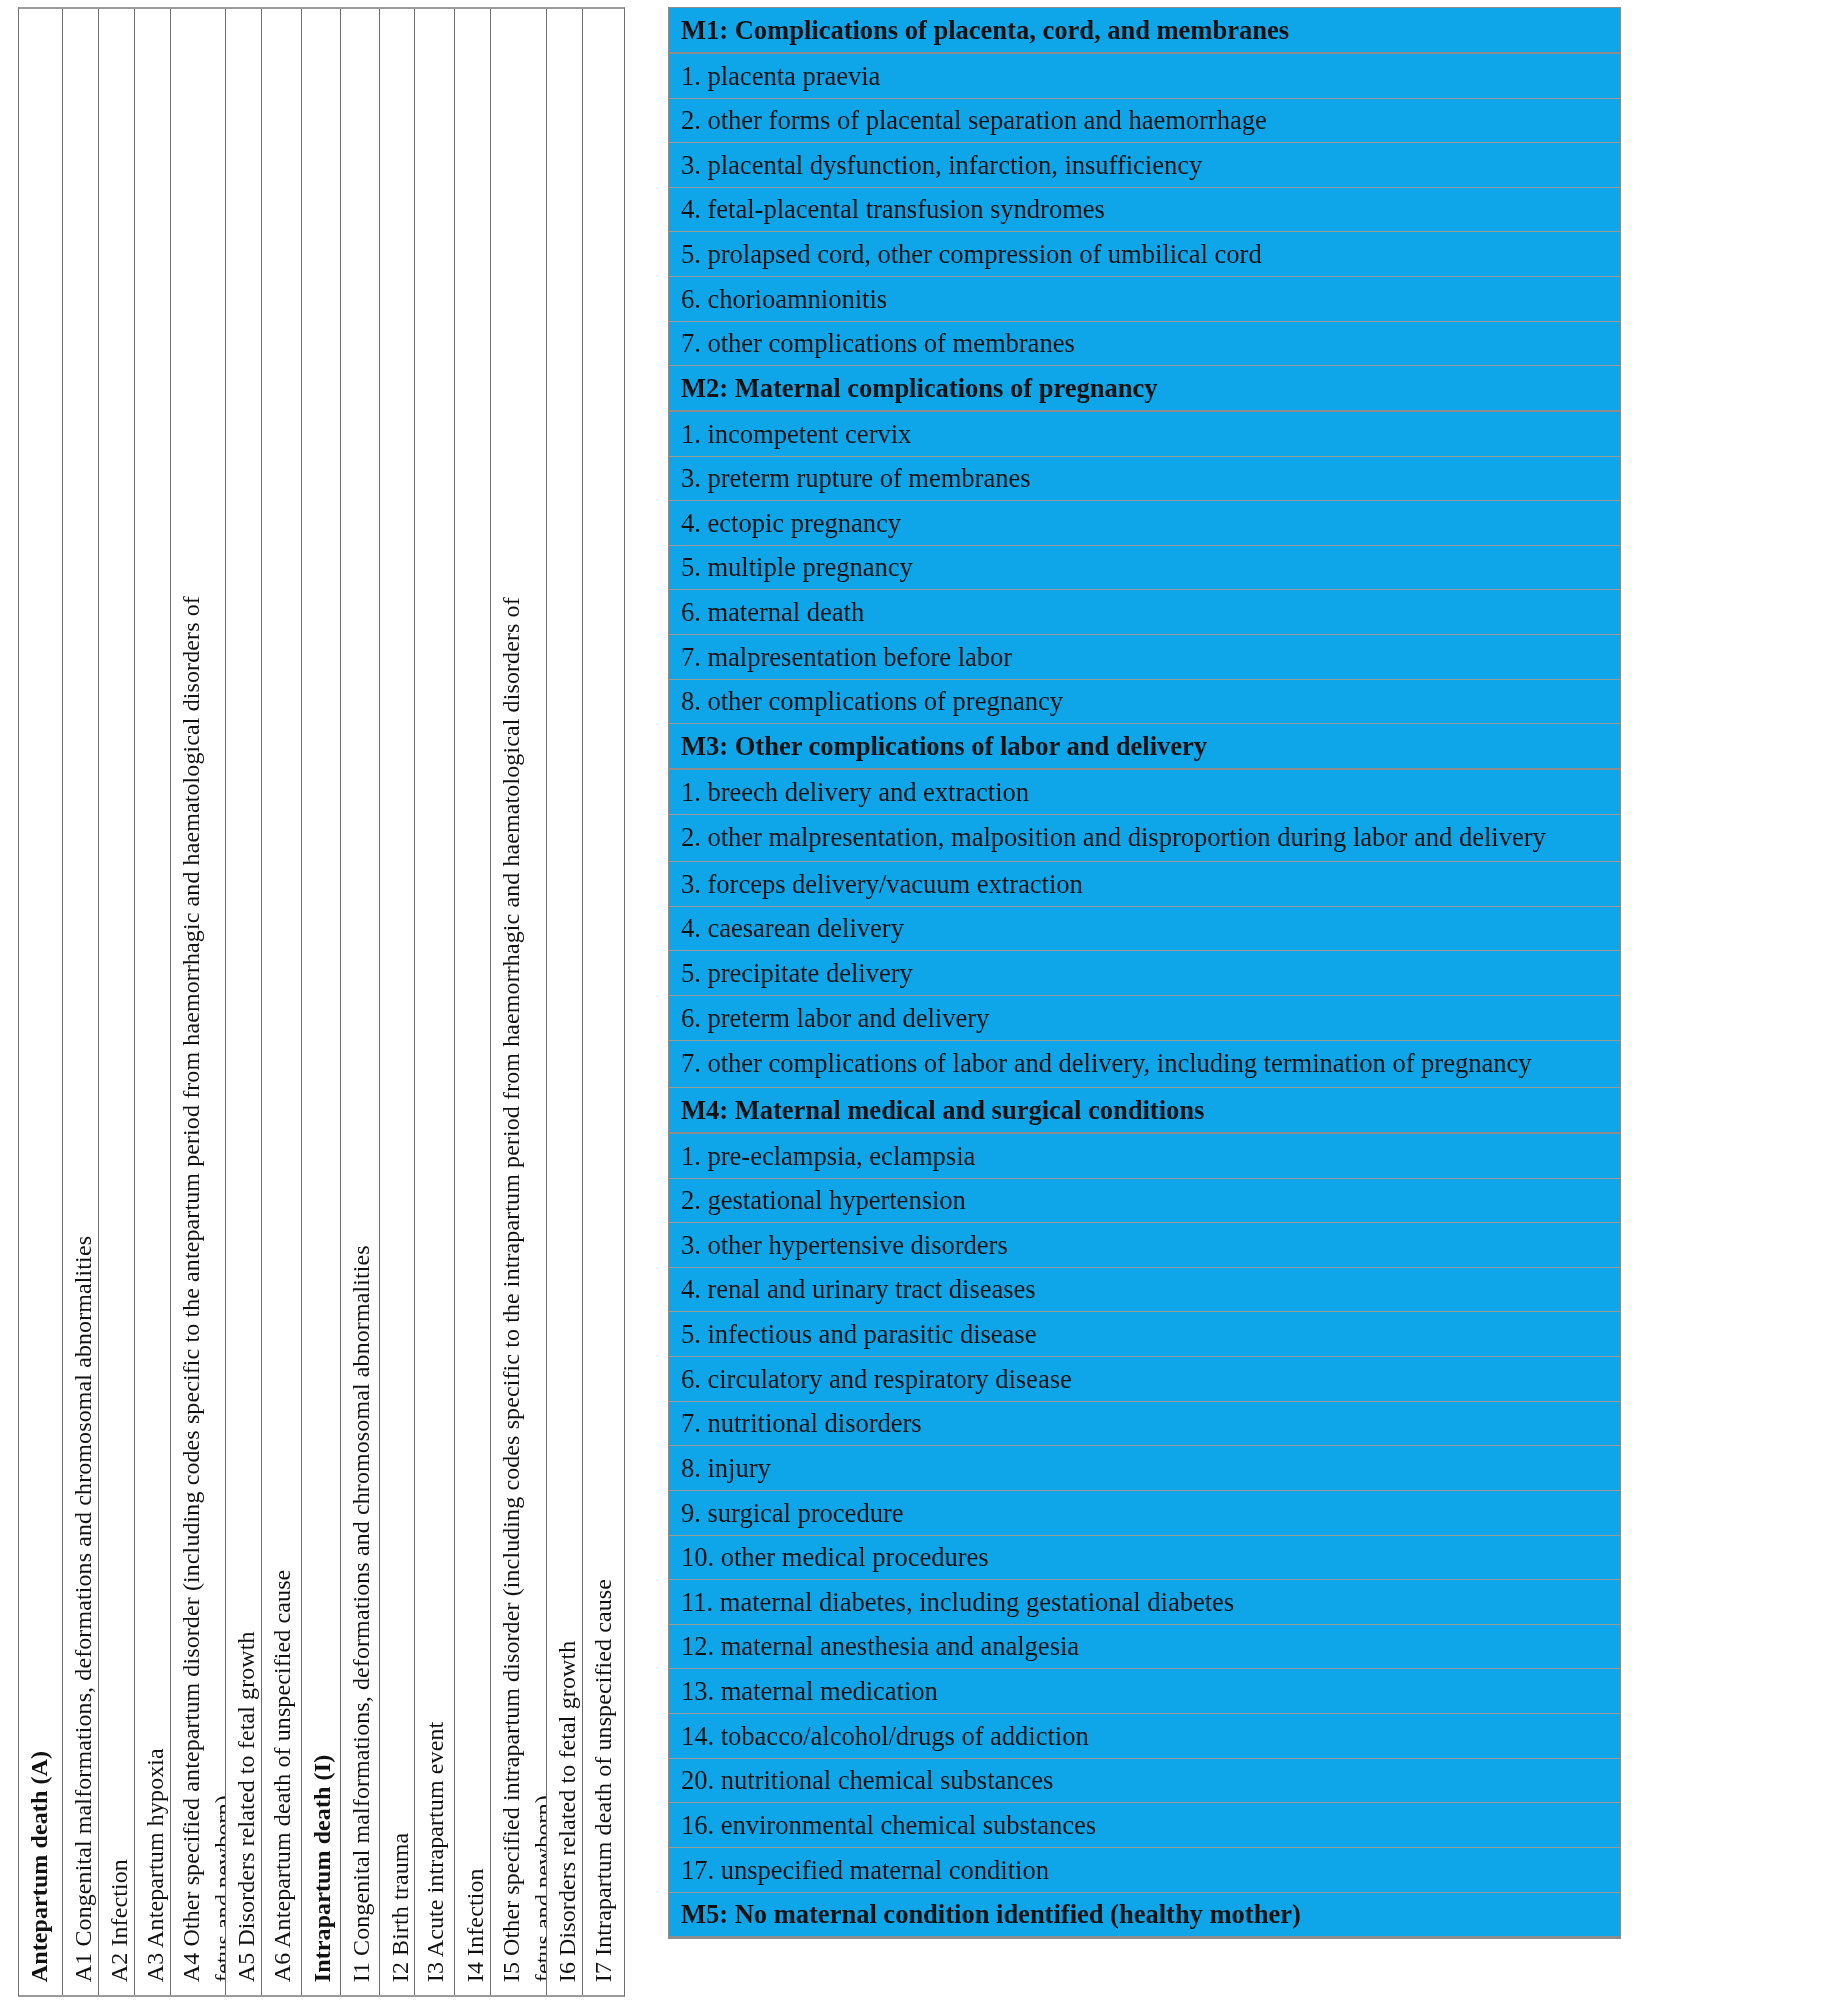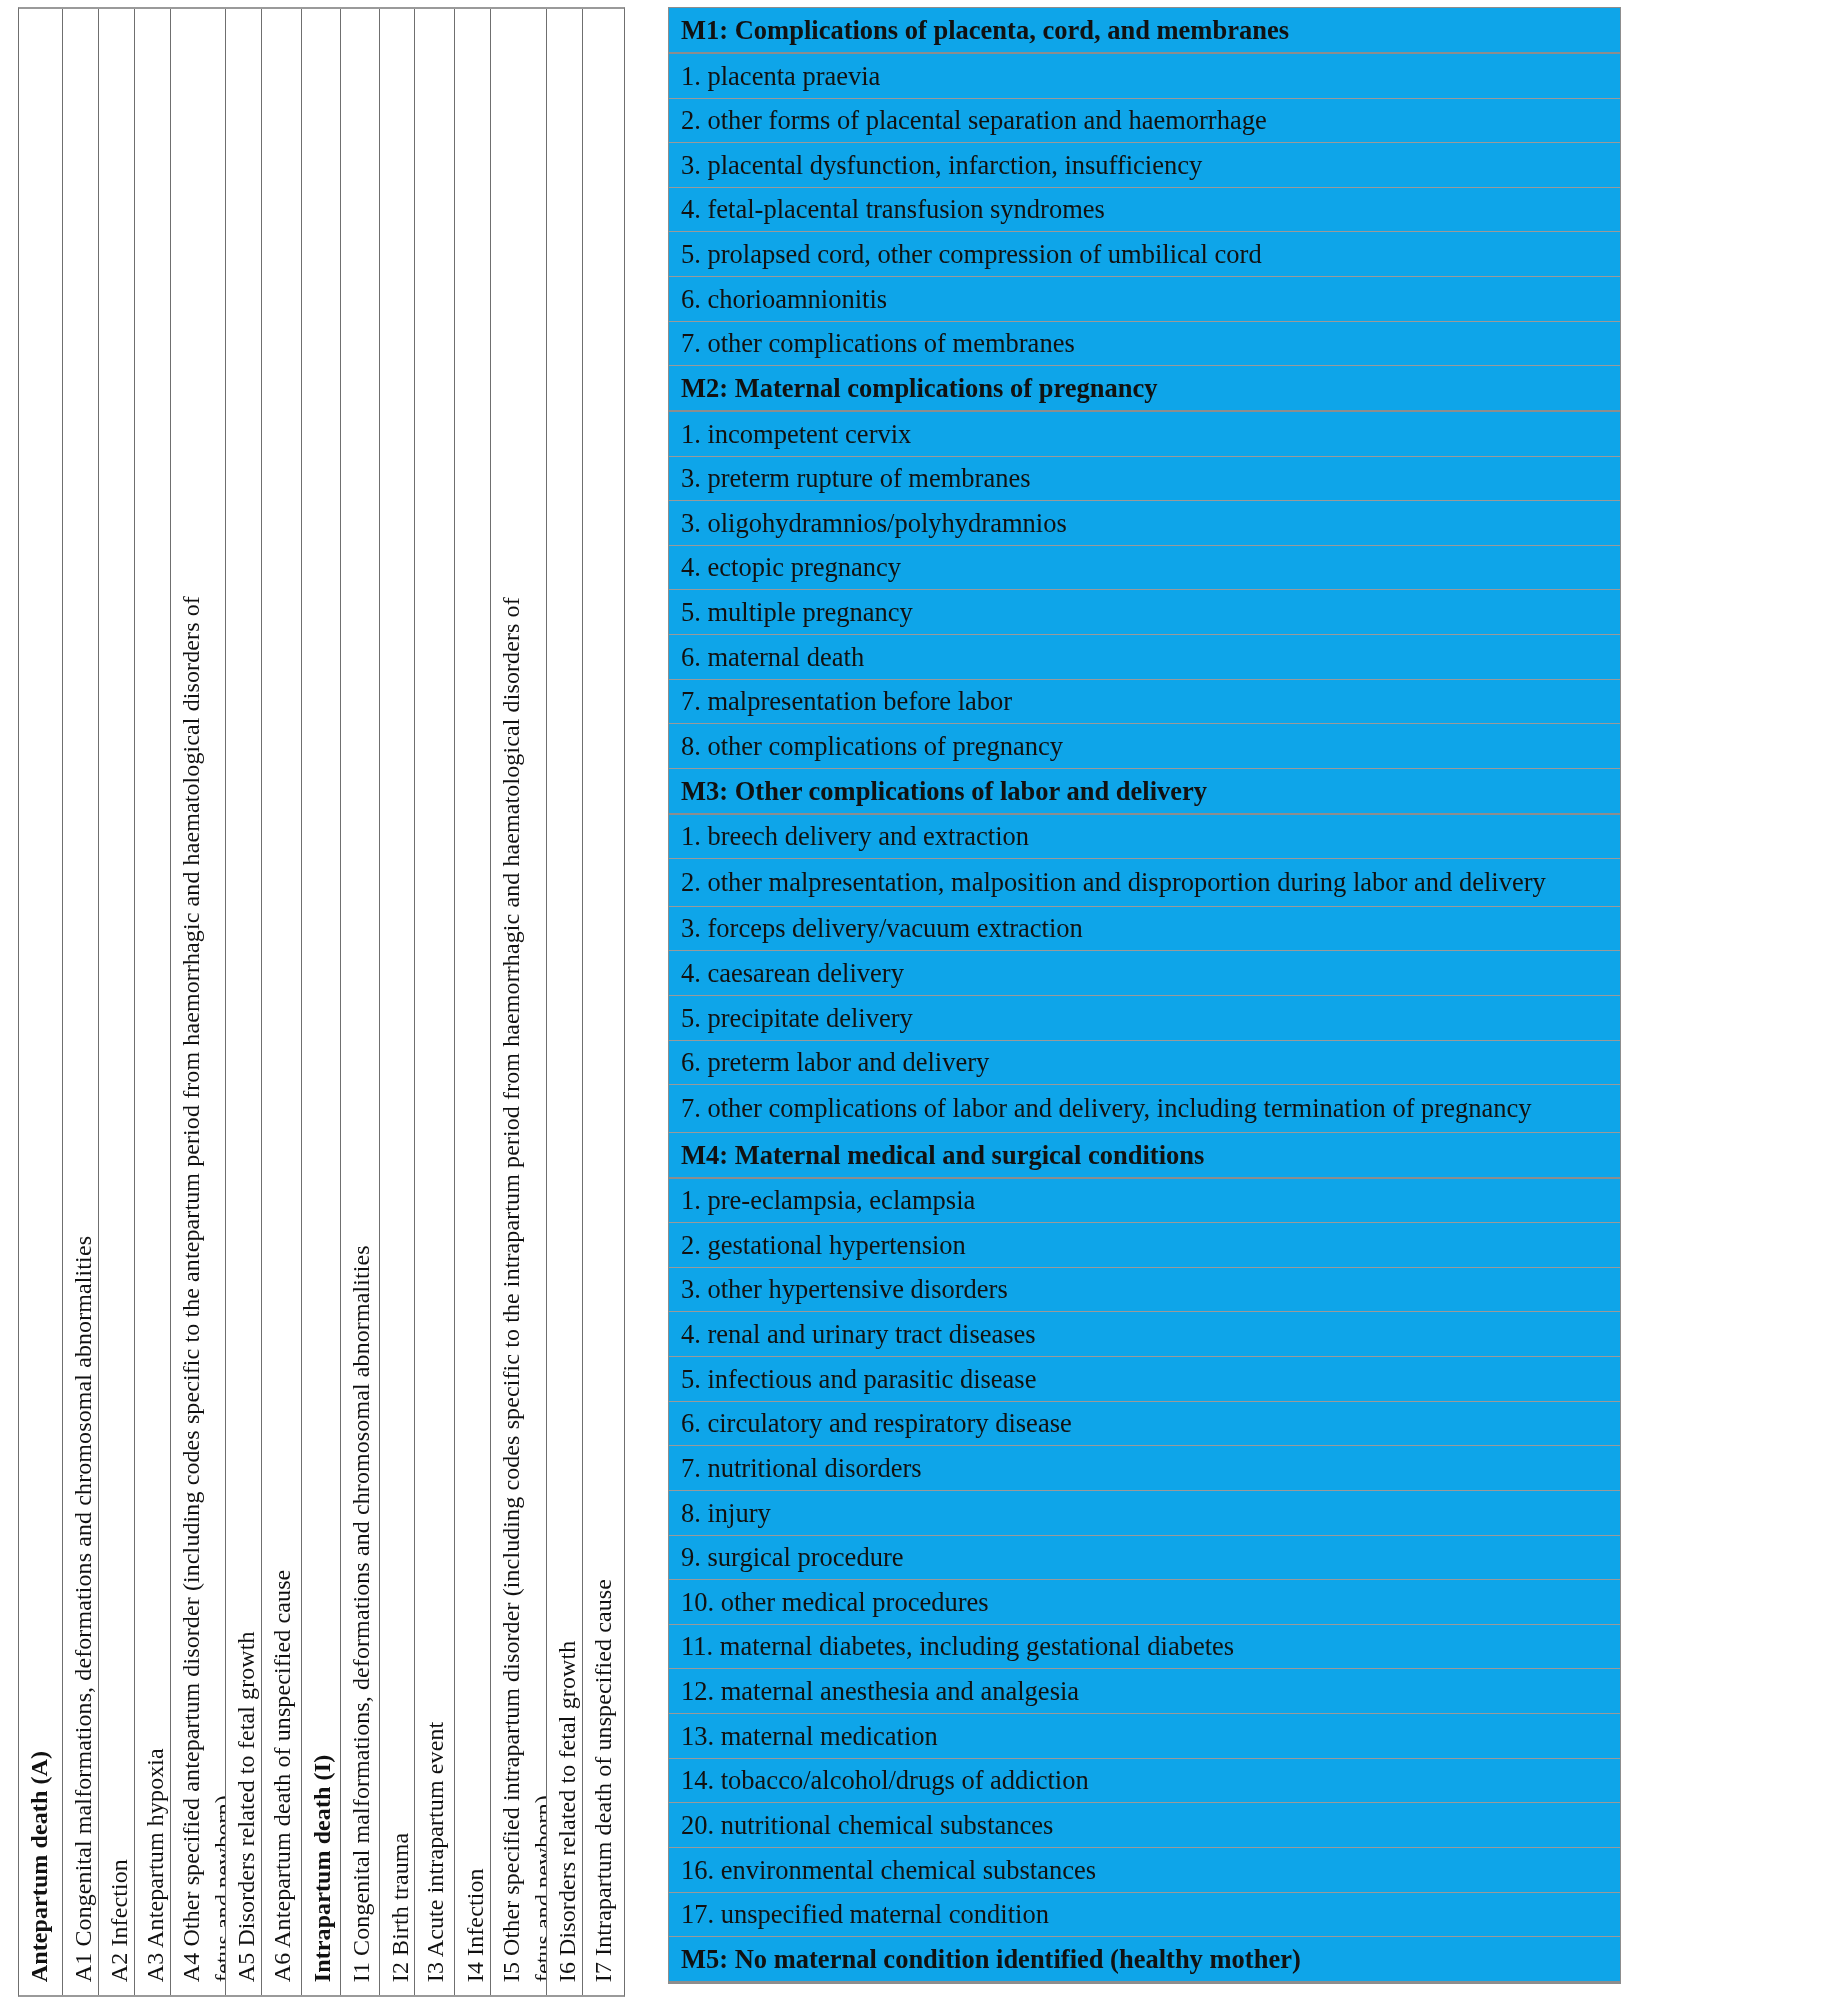--- a/index.html
+++ b/index.html
@@ -195,21 +195,20 @@
       <div class="rt-row">1. placenta praevia</div>
       <div class="rt-row">2. other forms of placental separation and haemorrhage</div>
       <div class="rt-row">3. placental dysfunction, infarction, insufficiency</div>
       <div class="rt-row">4. fetal-placental transfusion syndromes</div>
       <div class="rt-row">5. prolapsed cord, other compression of umbilical cord</div>
       <div class="rt-row">6. chorioamnionitis</div>
       <div class="rt-row">7. other complications of membranes</div>
       <div class="rt-row group">M2: Maternal complications of pregnancy</div>
       <div class="rt-row">1. incompetent cervix</div>
       <div class="rt-row">3. preterm rupture of membranes</div>
-      <div class="rt-row">3. oligohydramnios/polyhydramnios</div>
       <div class="rt-row">4. ectopic pregnancy</div>
       <div class="rt-row">5. multiple pregnancy</div>
       <div class="rt-row">6. maternal death</div>
       <div class="rt-row">7. malpresentation before labor</div>
       <div class="rt-row">8. other complications of pregnancy</div>
       <div class="rt-row group">M3: Other complications of labor and delivery</div>
       <div class="rt-row">1. breech delivery and extraction</div>
       <div class="rt-row twoline">2. other malpresentation, malposition and disproportion during labor and delivery</div>
       <div class="rt-row">3. forceps delivery/vacuum extraction</div>
       <div class="rt-row">4. caesarean delivery</div>

